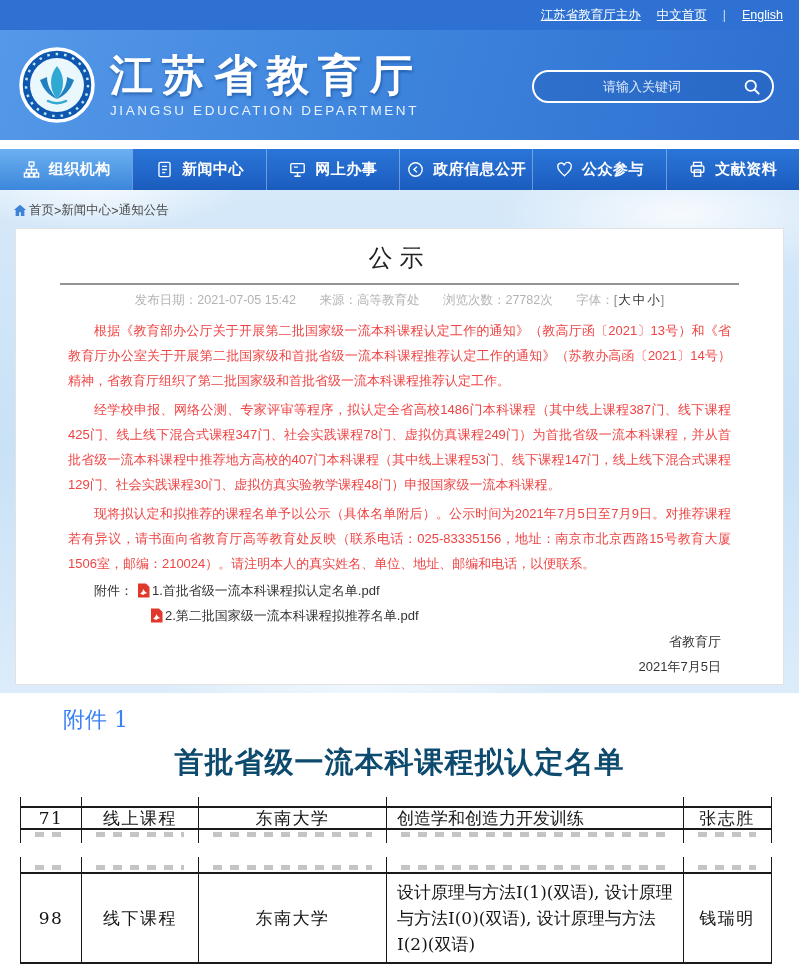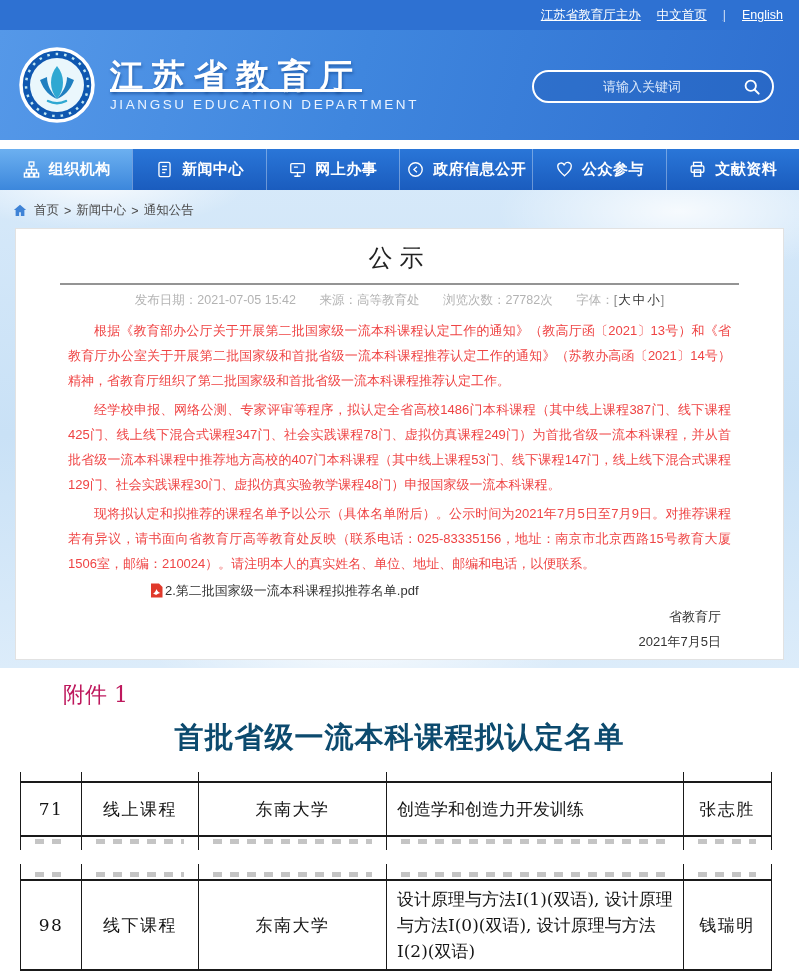--- a/index.html
+++ b/index.html
@@ -18,22 +18,22 @@
   .topbar .divider { opacity:.75; }
 
   
   .header {
     height:110px; position:relative; display:flex; align-items:center; padding:0 18px;
     background:linear-gradient(105deg,#5598e8 0%,#3f86de 45%,#2e6fd0 100%);
   }
   .logo { width:78px; height:78px; flex:0 0 auto; cursor:pointer; }
   .header-titles { margin-left:14px; }
   .cn-title {
-    color:#fff; font-size:33px; font-weight:bold; letter-spacing:9px;
-    text-shadow:1px 2px 3px rgba(10,60,130,.5); line-height:1.1;text-decoration:underline;
+    color:#fff; font-size:43px; font-weight:bold; letter-spacing:9px;
+    text-shadow:1px 2px 3px rgba(10,60,130,.5); line-height:1.1;
   }
   .en-title { color:#eaf3ff; font-size:13.5px; letter-spacing:2.6px; margin-top:3px; }
   .search-box {
     position:absolute; right:25px; top:40px; width:242px; height:33px;
     border:2px solid #fff; border-radius:17px; display:flex; align-items:center;
     background:rgba(30,90,180,.35);
   }
   .search-box input {
     flex:1; background:transparent; border:none; outline:none; color:#f2f7ff;
     font-size:13px; padding:0 6px 0 14px; font-family:inherit;text-align:center;
@@ -59,21 +59,21 @@
   .nav-item {
     flex:1; display:flex; align-items:center; justify-content:center; gap:8px;
     color:#fff; font-size:15px; font-weight:bold; cursor:pointer; letter-spacing:.5px;
   }
   .nav-item + .nav-item { border-left:1px solid rgba(255,255,255,.35); }
   .nav-item.active { background:linear-gradient(#6cb0f0,#3c87dc); }
   .nav-icon { display:flex; }
 
   
   .breadcrumb {
-    display:flex; align-items:center; gap:5px; margin:12px 0 0 13px;
+    display:flex; align-items:center; margin:12px 0 0 13px;
     font-size:12.5px; color:#4a4a4a;
   }
   .breadcrumb .crumb { cursor:pointer; }
   .home-icon { display:flex; margin-right:2px; }
 
   
   .card {
     width:769px; margin:9px auto 0; background:#fff; border:1px solid #e2e2e2;
     padding:14px 52px 8px; color:#333;
   }
@@ -100,21 +100,21 @@
   .attach-label { color:#333; }
   .pdf-icon { display:flex; margin:0 2px 0 4px; flex:0 0 auto; }
   .attach-link { color:#333; text-decoration:none; cursor:pointer; }
 
   .signature { text-align:right; padding-right:10px; font-size:13px; color:#333; margin-top:4px; line-height:19px; }
   .sign-date { margin-top:6px; }
 
   
   .appendix { background:#fff; padding-top:10px; }
   .appendix-label {
-    font-family:"DejaVu Serif","Liberation Serif",serif; font-size:22px; color:#be185d;
+    font-family:"DejaVu Serif","Liberation Serif",serif; font-size:22px; color:#3b82f6;
     margin:4px 0 0 63px; line-height:26px;
   }
   .appendix-title {
     text-align:center; font-family:"DejaVu Serif","Liberation Serif",serif;
     font-weight:bold; font-size:29px; color:#0c4a6e; margin-top:10px; line-height:38px; letter-spacing:1px;
   }
 
   .tfrag { margin:0 0 0 20px; width:752px; font-family:"DejaVu Serif","Liberation Serif",serif; color:#141414; }
   .tfrag.first { margin-top:16px; }
   .tfrag.second { margin-top:14px; }
@@ -127,21 +127,21 @@
   .trow.h-top { border-top:2px solid #1a1a1a; }
   .trow.h-bottom { border-bottom:2px solid #1a1a1a; }
   .data-row .tcell {
     display:flex; align-items:center; justify-content:center;
     font-size:17px; letter-spacing:1.5px; padding:4px 2px;
   }
   .data-row .tcell.course {
     justify-content:flex-start; text-align:left; letter-spacing:0;
     padding:5px 10px; line-height:26px;
   }
-  .row-71 { height:56px; }
+  .row-71 { height:24px; }
   .row-98 { min-height:88px; }
 
   .stub { position:relative; }
   .stub .tcell { position:relative; }
   .stub-marks .tcell::after {
     content:""; position:absolute; left:14px; right:14px; height:5px;
     background:repeating-linear-gradient(90deg, rgba(45,45,45,.28) 0 9px, transparent 9px 17px);
     filter:blur(.7px);
   }
   .stub-marks.mark-top .tcell::after { top:2px; }
@@ -271,20 +271,30 @@
       </span>
     </div>
 
     <div class="article-body">
       <p>根据《教育部办公厅关于开展第二批国家级一流本科课程认定工作的通知》（教高厅函〔2021〕13号）和《省教育厅办公室关于开展第二批国家级和首批省级一流本科课程推荐认定工作的通知》（苏教办高函〔2021〕14号）精神，省教育厅组织了第二批国家级和首批省级一流本科课程推荐认定工作。</p>
       <p>经学校申报、网络公测、专家评审等程序，拟认定全省高校1486门本科课程（其中线上课程387门、线下课程425门、线上线下混合式课程347门、社会实践课程78门、虚拟仿真课程249门）为首批省级一流本科课程，并从首批省级一流本科课程中推荐地方高校的407门本科课程（其中线上课程53门、线下课程147门，线上线下混合式课程129门、社会实践课程30门、虚拟仿真实验教学课程48门）申报国家级一流本科课程。</p>
       <p>现将拟认定和拟推荐的课程名单予以公示（具体名单附后）。公示时间为2021年7月5日至7月9日。对推荐课程若有异议，请书面向省教育厅高等教育处反映（联系电话：025-83335156，地址：南京市北京西路15号教育大厦1506室，邮编：210024）。请注明本人的真实姓名、单位、地址、邮编和电话，以便联系。</p>
     </div>
 
     <div class="attachments">
+      <div class="attach-line first">
+        <span class="attach-label">附件：</span>
+        <span class="pdf-icon">
+          <svg width="13" height="15" viewBox="0 0 13 15">
+            <path d="M1 .5 h8 l3.5 3.5 v10.5 h-11.5 z" fill="#e0392b"></path>
+            <path d="M3 10.6 c1.6-.7 3-2.9 3.4-4.7 .9 2 2.5 3.7 4.1 4.1 -1.8.4-3 .9-4.3 2 -1-.5-2.2-1-3.2-1.4z" fill="#ffffff"></path>
+          </svg>
+        </span>
+        <a class="attach-link">1.首批省级一流本科课程拟认定名单.pdf</a>
+      </div>
       <div class="attach-line second">
         <span class="pdf-icon">
           <svg width="13" height="15" viewBox="0 0 13 15">
             <path d="M1 .5 h8 l3.5 3.5 v10.5 h-11.5 z" fill="#e0392b"></path>
             <path d="M3 10.6 c1.6-.7 3-2.9 3.4-4.7 .9 2 2.5 3.7 4.1 4.1 -1.8.4-3 .9-4.3 2 -1-.5-2.2-1-3.2-1.4z" fill="#ffffff"></path>
           </svg>
         </span>
         <a class="attach-link">2.第二批国家级一流本科课程拟推荐名单.pdf</a>
       </div>
     </div>

